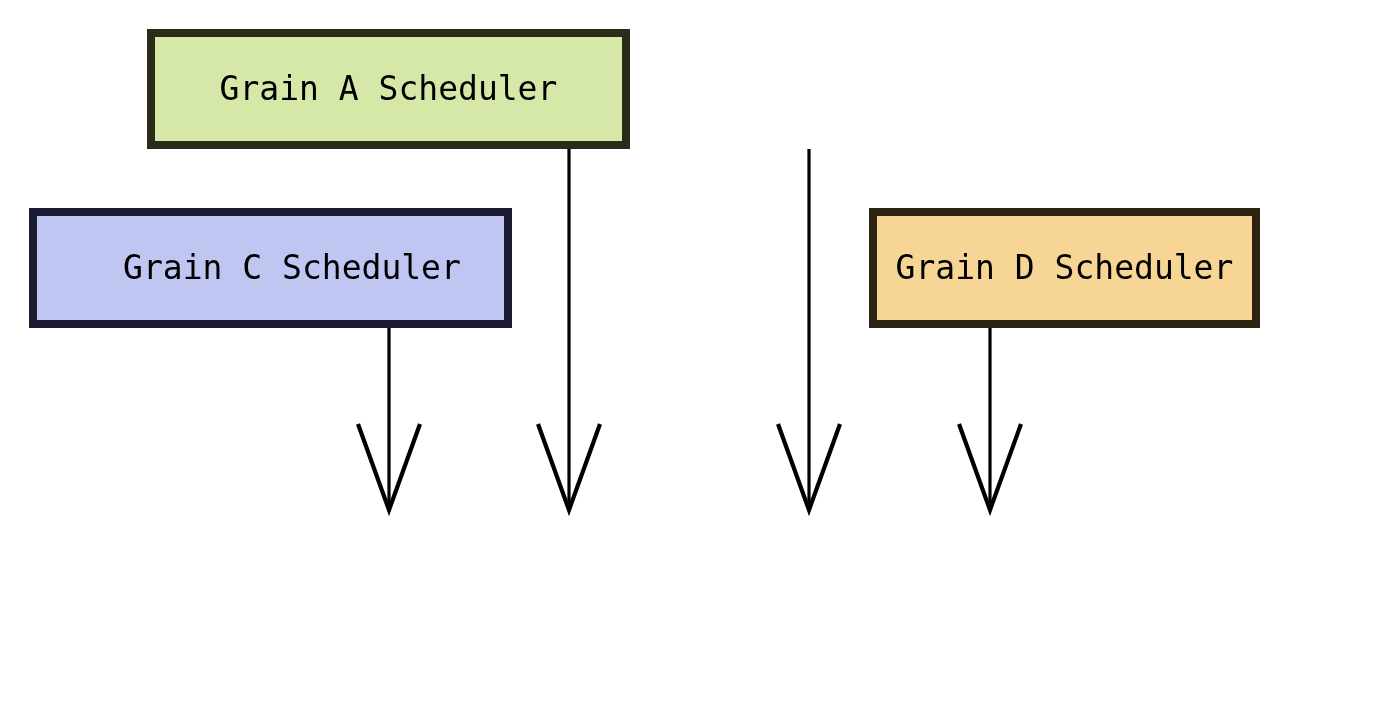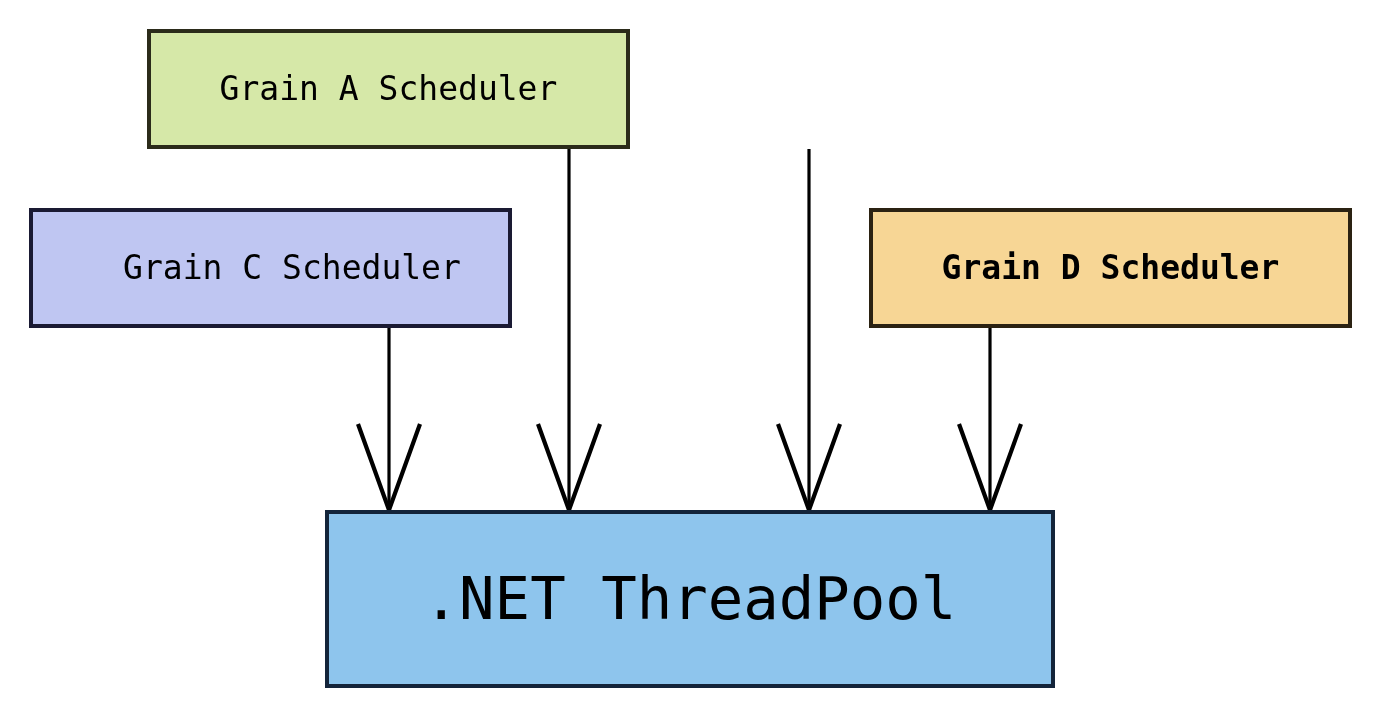--- a/index.html
+++ b/index.html
@@ -22,21 +22,21 @@
     position: absolute;
     left: 0;
     top: 0;
     width: 1379px;
     height: 720px;
     pointer-events: none;
   }
   .node {
     position: absolute;
     box-sizing: border-box;
-    border: 4px solid #0f172a;
+    border: 8px solid #0f172a;
     display: flex;
     align-items: center;
     justify-content: center;
     text-align: center;
     color: #000000;
     font-family: "DejaVu Sans Mono", monospace;
     line-height: 1.1;
     white-space: nowrap;
   }
   .node-scheduler {
@@ -78,21 +78,18 @@
 
   <div class="node node-scheduler" style="left: 147px; top: 29px; width: 483px; height: 120px; background: rgb(214, 232, 168); border-color: rgb(43, 43, 26);">
     <span class="node-label">Grain A Scheduler</span>
   </div>
 
 
   <div class="node node-scheduler" style="left: 29px; top: 208px; width: 483px; height: 120px; background: rgb(191, 198, 242); border-color: rgb(26, 26, 51); padding-left: 43px;">
     <span class="node-label">Grain C Scheduler</span>
   </div>
 
-  <div class="node node-scheduler" style="left: 869px; top: 208px; width: 483px; height: 120px; background: rgb(247, 214, 149); border-color: rgb(43, 34, 18); font-weight: bold;">
+  <div class="node node-scheduler" style="left: 869px; top: 208px; width: 391px; height: 120px; background: rgb(247, 214, 149); border-color: rgb(43, 34, 18);">
     <span class="node-label">Grain D Scheduler</span>
   </div>
 
-  <div class="node node-pool" style="left: 325px; top: 510px; width: 730px; height: 178px; background: rgb(142, 197, 237); border-color: rgb(19, 36, 58);">
-    <span class="node-label">.NET ThreadPool</span>
-  </div>
 
 </div>
 
 </body></html>

